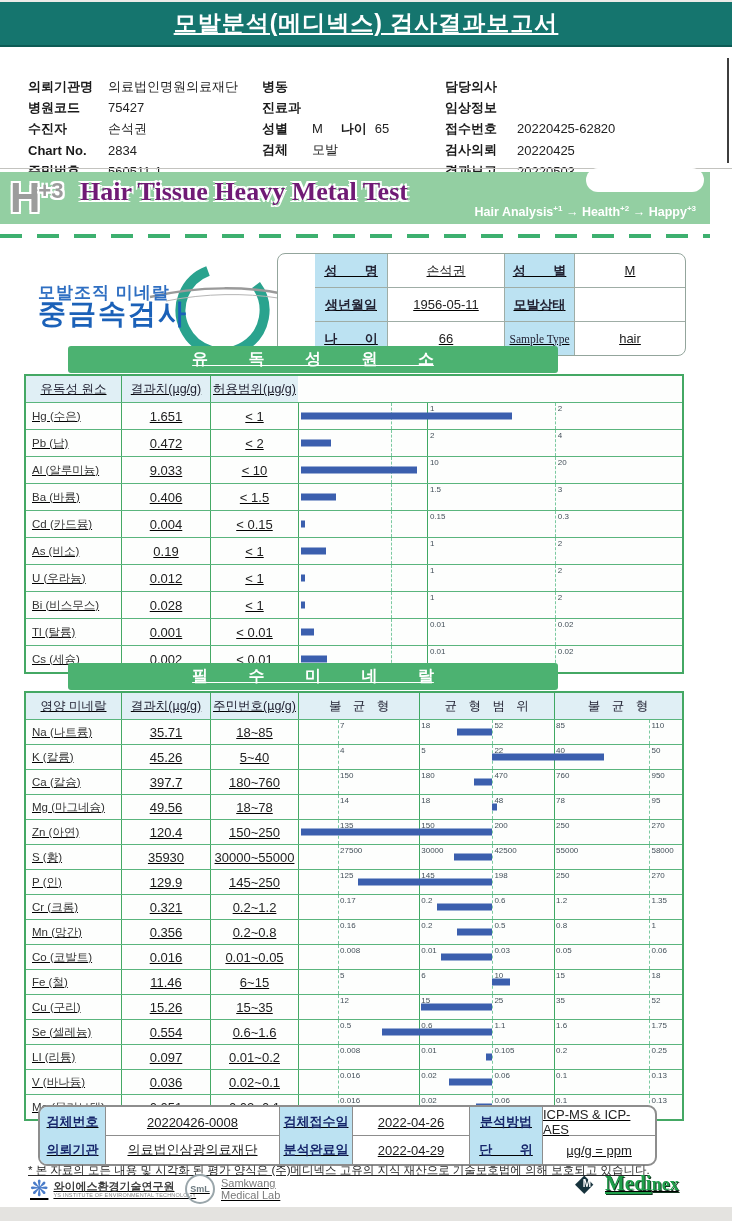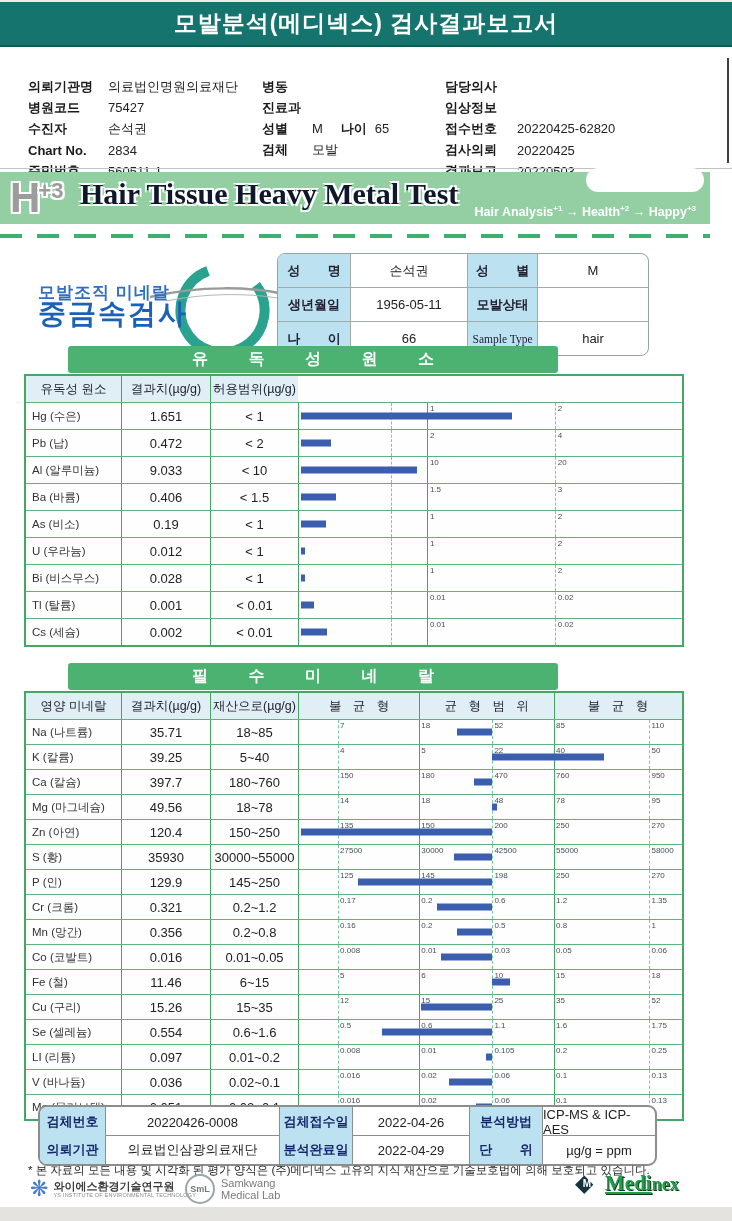--- a/index.html
+++ b/index.html
@@ -1,55 +1,55 @@
 <!DOCTYPE html>
 <html><head>
 <meta charset="utf-8">
 <style>
   html,body{margin:0;padding:0;background:#e8e7e4;}
   .stage{position:relative;width:732px;height:1221px;background:#ecebe8;overflow:hidden;
          font-family:"Liberation Sans","DejaVu Sans",sans-serif;}
   .paper{position:absolute;left:0;top:8px;width:732px;height:1199px;background:#ffffff;}
-  .abs{position:absolute;}
+  .abs{position:absolute;text-decoration:underline;}
 
   
   .titlebar{left:0;top:2px;width:732px;height:43px;background:#15756e;border-bottom:2px solid #0d5b55;
             display:flex;align-items:center;justify-content:center;color:#fff;font-size:23px;font-weight:bold;letter-spacing:1px;}
 
   
   .info-area{left:0;top:60px;width:732px;height:108px;font-size:13px;color:#1a1a1a;}
   .info-col{position:absolute;top:0;}
   .info-row{position:absolute;left:0;white-space:nowrap;height:21px;display:flex;align-items:center;}
   .info-label{font-weight:bold;display:inline-block;}
   .info-value{display:inline-block;color:#222;}
   .hairline{left:0;top:168px;width:732px;height:1px;background:#c3c3bf;}
 
   
   .banner{left:0;top:172px;width:710px;height:52px;background:#93cfa2;}
   .h3logo{position:absolute;left:10px;top:2px;color:#9c9c9c;font-weight:bold;
           text-shadow:-2px -2px 0 #fff,2px -2px 0 #fff,-2px 2px 0 #fff,2px 2px 0 #fff,0 2px 0 #fff,2px 0 0 #fff;}
   .h3logo .h{font-size:42px;letter-spacing:-2px;}
   .h3logo .sup{font-size:22px;vertical-align:14px;}
   .banner-title{position:absolute;left:80px;top:5px;font-family:"Liberation Serif","DejaVu Serif",serif;
-          font-weight:bold;font-size:30px;color:#0f172a;white-space:nowrap;
+          font-weight:bold;font-size:26px;color:#701a75;white-space:nowrap;
           text-shadow:-2px -2px 0 #fff,2px -2px 0 #fff,-2px 2px 0 #fff,2px 2px 0 #fff;}
   .banner-pill{position:absolute;right:6px;top:-4px;width:118px;height:24px;background:#fff;border-radius:12px;}
   .banner-tagline{position:absolute;right:14px;bottom:5px;color:#fff;font-weight:bold;font-size:12.5px;white-space:nowrap;}
   .banner-tagline sup{font-size:8px;}
   .dashes{left:0;top:234px;width:710px;height:4px;
           background:repeating-linear-gradient(90deg,#3db06f 0 22px,rgba(0,0,0,0) 22px 37px);}
 
   
   .hm-logo{left:38px;top:275px;width:240px;height:80px;}
   .hm-swoosh{position:absolute;left:108px;top:-16px;}
   .hm-top{position:absolute;left:0;top:6px;font-size:17px;font-weight:bold;color:#2f6fc2;letter-spacing:1px;}
   .hm-main{position:absolute;left:0;top:20px;font-size:28px;font-weight:bold;color:#1b61b8;letter-spacing:2px;}
 
   
-  .ptable{left:277px;top:253px;width:370px;background:#fff;border:1px solid #93a59c;border-radius:8px;overflow:hidden;}
+  .ptable{left:277px;top:253px;width:370px;background:#fff;border:1px solid #93a59c;border-radius:8px;overflow:hidden;padding-left:37px;}
   .prow{display:grid;grid-template-columns:72px 117px 70px 1fr;height:33px;border-top:1px solid #9fada6;}
   .prow:first-child{border-top:none;}
   .pcell{display:flex;align-items:center;justify-content:center;font-size:13px;color:#222;border-left:1px solid #9fada6;}
   .pcell:first-child{border-left:none;}
   .pcell.hd{background:#bce2f2;font-weight:bold;color:#223;word-spacing:24px;}
   .pcell.hd.latin{font-family:"Liberation Serif","DejaVu Serif",serif;font-size:11.5px;word-spacing:0;font-weight:normal;}
 
   
   .secbanner{width:490px;height:27px;left:68px;background:#4cb271;border-radius:3px;display:flex;align-items:center;
              justify-content:center;color:#fff;font-size:16px;font-weight:bold;word-spacing:36px;}
@@ -277,20 +277,33 @@
         <div class="dcell chart">
           <div class="vline dash" style="left: 24%;"></div>
           <div class="vline" style="left: 33.4%;"></div>
           <div class="vline dash" style="left: 66.8%;"></div>
           <div class="tick" style="left: calc(33.4% + 3px);">1.5</div>
           <div class="tick" style="left: calc(66.8% + 3px);">3</div>
           <div class="bar" style="left: 0.6%; width: 9.04027%; background: rgb(59, 95, 174);"></div>
         </div>
       </div>
       <div class="drow" style="height: 26px;">
+        <div class="dcell el">Cd (카드뮴)</div>
+        <div class="dcell">0.004</div>
+        <div class="dcell">&lt; 0.15</div>
+        <div class="dcell chart">
+          <div class="vline dash" style="left: 24%;"></div>
+          <div class="vline" style="left: 33.4%;"></div>
+          <div class="vline dash" style="left: 66.8%;"></div>
+          <div class="tick" style="left: calc(33.4% + 3px);">0.15</div>
+          <div class="tick" style="left: calc(66.8% + 3px);">0.3</div>
+          <div class="bar" style="left: 0.6%; width: 1%; background: rgb(59, 95, 174);"></div>
+        </div>
+      </div>
+      <div class="drow" style="height: 26px;">
         <div class="dcell el">As (비소)</div>
         <div class="dcell">0.19</div>
         <div class="dcell">&lt; 1</div>
         <div class="dcell chart">
           <div class="vline dash" style="left: 24%;"></div>
           <div class="vline" style="left: 33.4%;"></div>
           <div class="vline dash" style="left: 66.8%;"></div>
           <div class="tick" style="left: calc(33.4% + 3px);">1</div>
           <div class="tick" style="left: calc(66.8% + 3px);">2</div>
           <div class="bar" style="left: 0.6%; width: 6.346%; background: rgb(59, 95, 174);"></div>
@@ -350,21 +363,21 @@
       </div>
     </div>
 
   <div class="secbanner abs" style="top:663px;">
     <span>필 수 미 네 랄</span>
   </div>
   <div class="dtable abs" style="top:691px;" id="mineral-table">
       <div class="drow hd" style="height: 26px;">
         <div class="dcell">영양 미네랄</div>
         <div class="dcell">결과치(µg/g)</div>
-        <div class="dcell">재산으로(µg/g)</div>
+        <div class="dcell">주민번호(µg/g)</div>
         <div class="dcell chart">
           <div class="chd" style="left: 0%; width: 31.4%;">불 균 형</div>
           <div class="chd" style="left: 31.4%; width: 35.2%;">균 형 범 위</div>
           <div class="chd" style="left: 66.6%; width: 33.4%;">불 균 형</div>
           <div class="vline" style="left: 31.4%;"></div>
           <div class="vline" style="left: 66.6%;"></div>
         </div>
       </div>
       <div class="drow" style="height: 24px;">
         <div class="dcell el">Na (나트륨)</div>
@@ -379,21 +392,21 @@
           <div class="tick" style="left: calc(50.5% + 2px);">52</div>
           <div class="vline" style="left: 66.6%;"></div>
           <div class="tick" style="left: calc(66.6% + 2px);">85</div>
           <div class="vline dash" style="left: 91.5%;"></div>
           <div class="tick" style="left: calc(91.5% + 2px);">110</div>
           <div class="bar" style="left: 41.3489%; width: 9.15115%; background: rgb(59, 95, 174);"></div>
         </div>
       </div>
       <div class="drow" style="height: 24px;">
         <div class="dcell el">K (칼륨)</div>
-        <div class="dcell">39.25</div>
+        <div class="dcell">45.26</div>
         <div class="dcell">5~40</div>
         <div class="dcell chart">
           <div class="vline dash" style="left: 10.2%;"></div>
           <div class="tick" style="left: calc(10.2% + 2px);">4</div>
           <div class="vline" style="left: 31.4%;"></div>
           <div class="tick" style="left: calc(31.4% + 2px);">5</div>
           <div class="vline dash" style="left: 50.5%;"></div>
           <div class="tick" style="left: calc(50.5% + 2px);">22</div>
           <div class="vline" style="left: 66.6%;"></div>
           <div class="tick" style="left: calc(66.6% + 2px);">40</div>

